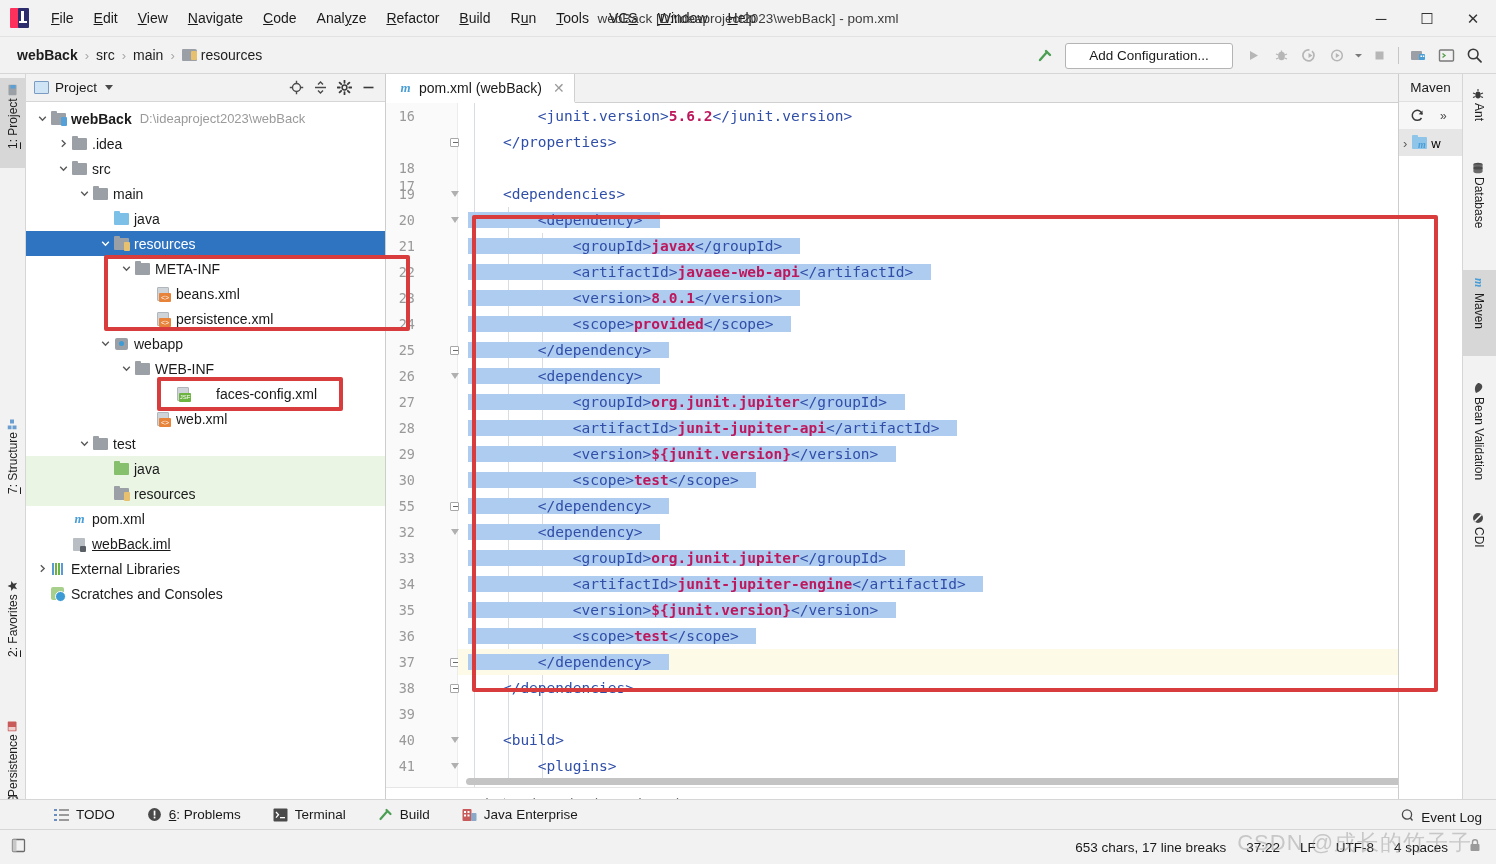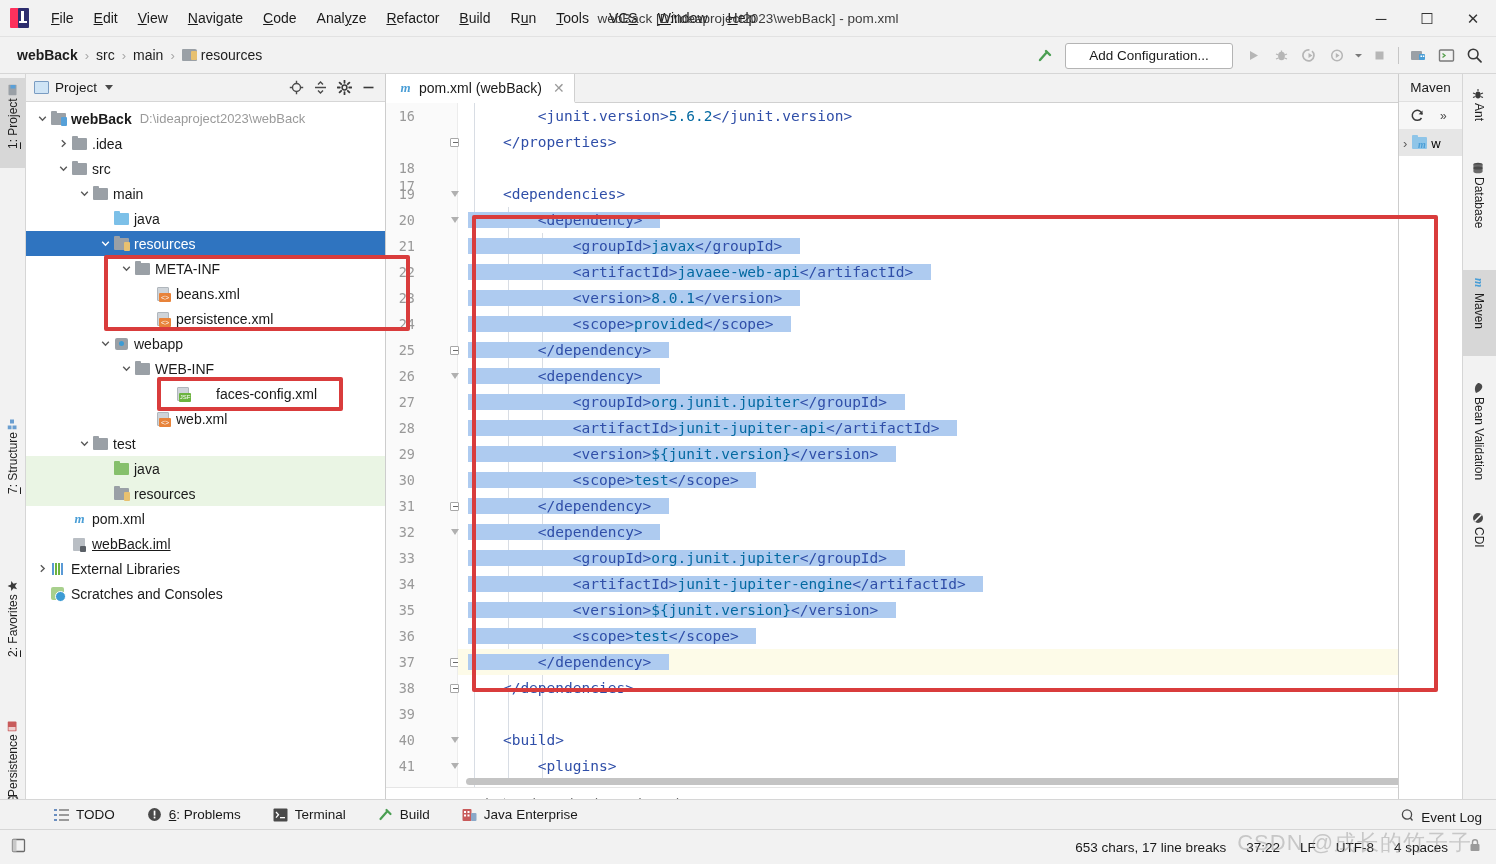--- a/index.html
+++ b/index.html
@@ -199,21 +199,21 @@
 
   .code {
     position: absolute; left: 72px; top: 0; right: 0; height: 684px;
     font-family: "DejaVu Sans Mono", monospace; font-size: 14.5px;
     white-space: pre; overflow: hidden;
   }
   .cl { height: 26px; line-height: 26px; position: relative; padding-left: 10px; }
   .cl.caretline { background: #fdfbe8; }
   .sel-bg { background: #aecbf0; }
   .t-tag { color: #2f4ea8; }
-  .t-val { color: #0369a1; font-weight: normal; }
+  .t-val { color: #be185d; font-weight: bold; }
 
   .indent-guide {
     position: absolute; top: 0; bottom: 0; width: 1px; background: #d8dde4;
   }
 
   .vscroll {
     position: absolute; right: 2px; top: 210px; width: 7px; height: 290px;
     background: #c4c4c4; border-radius: 4px;
   }
   .hscroll {
@@ -704,21 +704,21 @@
             <span class="fold-box"></span>
           </div>
           <div class="gln" style="top: 260px;">26</div>
           <div class="fold" style="top: 260px;">
             <span class="fold-tri"></span>
           </div>
           <div class="gln" style="top: 286px;">27</div>
           <div class="gln" style="top: 312px;">28</div>
           <div class="gln" style="top: 338px;">29</div>
           <div class="gln" style="top: 364px;">30</div>
-          <div class="gln" style="top: 390px;">31</div>
+          <div class="gln" style="top: 390px;">55</div>
           <div class="fold" style="top: 390px;">
             <span class="fold-box"></span>
           </div>
           <div class="gln" style="top: 416px;">32</div>
           <div class="fold" style="top: 416px;">
             <span class="fold-tri"></span>
           </div>
           <div class="gln" style="top: 442px;">33</div>
           <div class="gln" style="top: 468px;">34</div>
           <div class="gln" style="top: 494px;">35</div>

